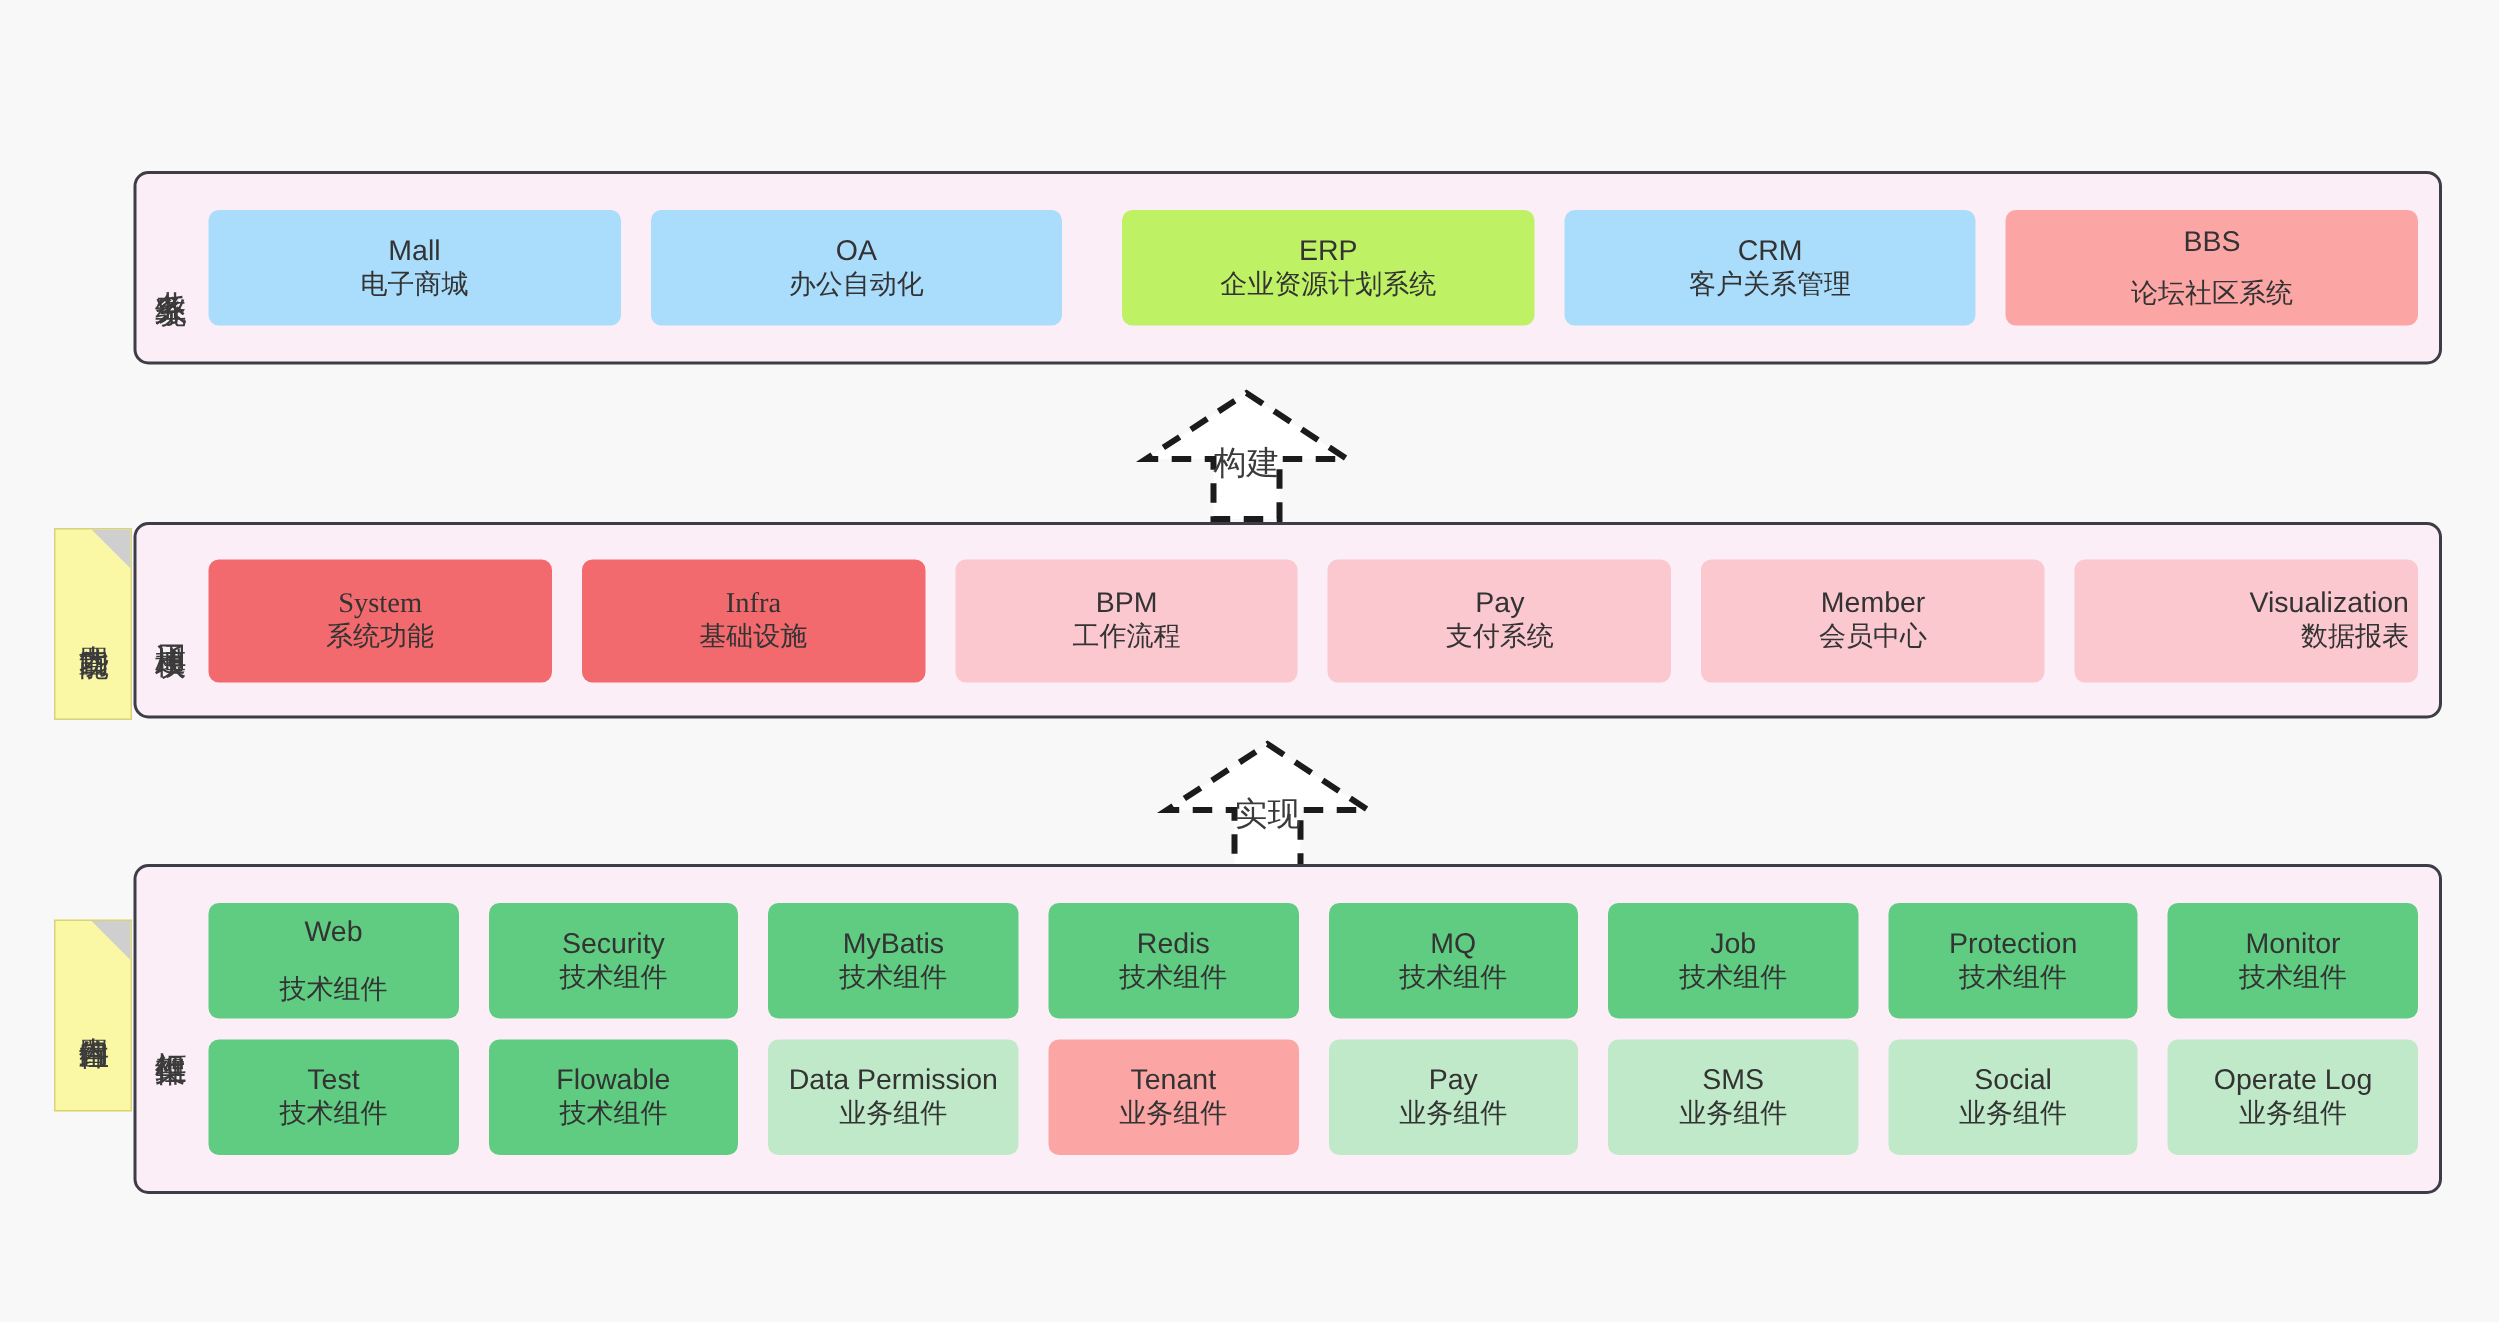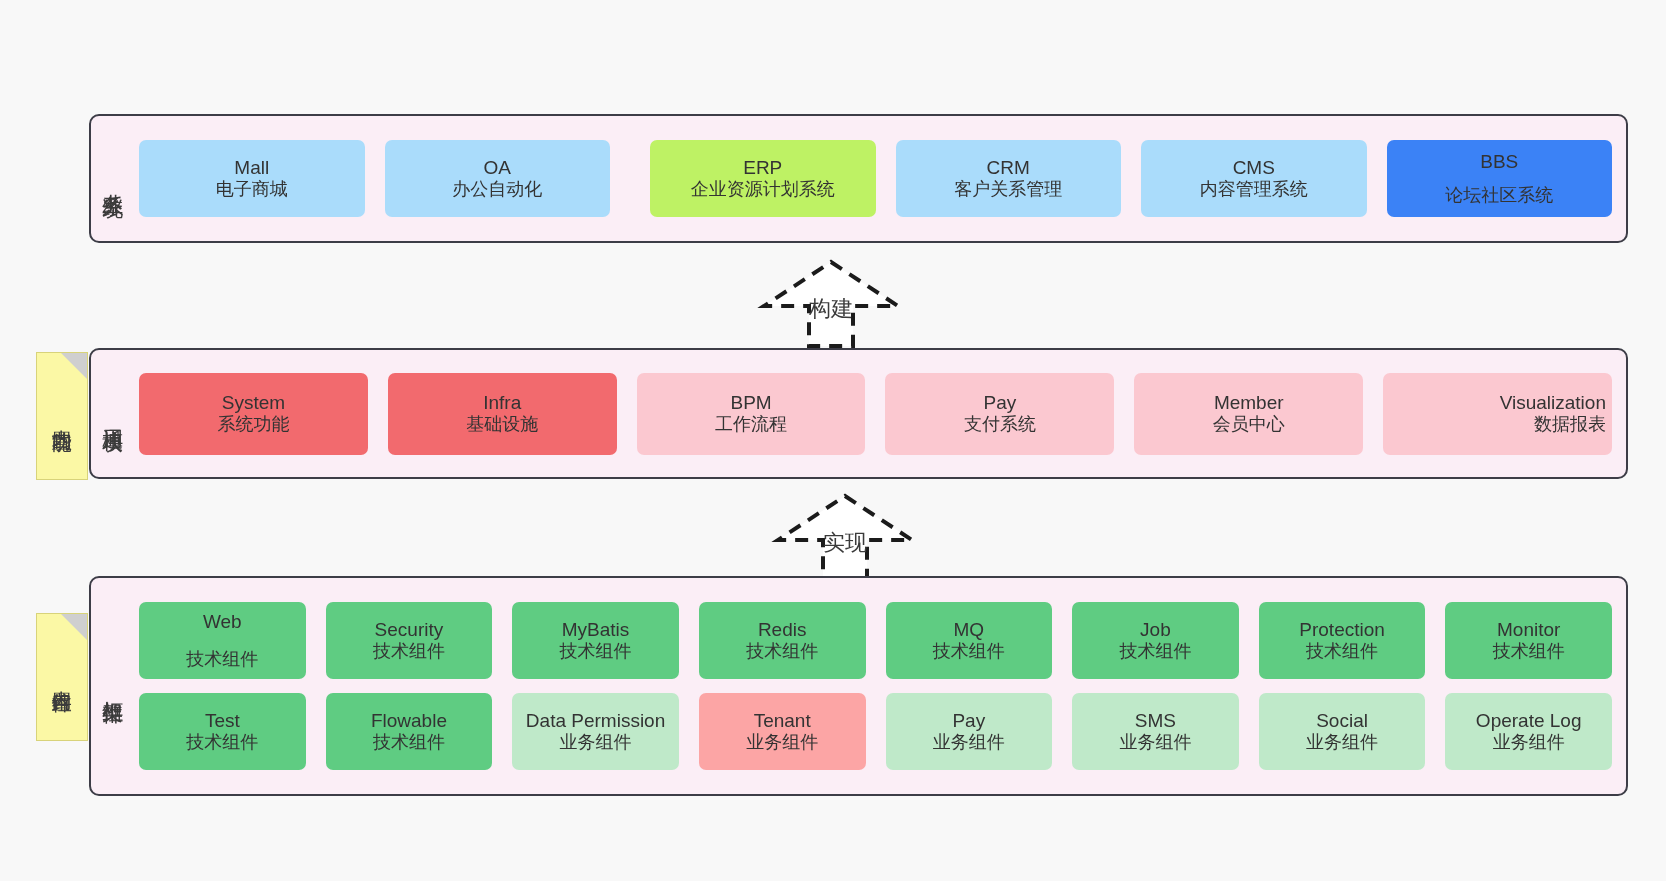--- a/index.html
+++ b/index.html
@@ -69,21 +69,21 @@
   }
   .card .t1{font-size:19px;}
   .card .t2{font-size:18px;}
 
   .h-biz  .card{height:77px;}
   .h-mod  .card{height:82px;}
   .h-comp .card{height:77px;}
 
   
   .c-blue      {background:#aadcfb;}
-  .c-red       {background:#f26a6e;}
+  .c-red       {background:#f26a6e;font-family:Liberation Serif, serif;}
   .c-pink      {background:#fbc8d0;}
   .c-green     {background:#5fcc82;}
   .c-lightgreen{background:#bfe9c9;}
 
   
   .note{
     position:absolute;
     background:#fbf8a5;
     border:1px solid #d8d37a;
     box-sizing:border-box;
@@ -138,25 +138,21 @@
           <span class="t2">办公自动化</span>
         </div>
         <div class="card c-blue" style="background: #bef264; margin-left: 20px;">
           <span class="t1">ERP</span>
           <span class="t2">企业资源计划系统</span>
         </div>
         <div class="card c-blue" style="background: rgb(170, 220, 251);">
           <span class="t1">CRM</span>
           <span class="t2">客户关系管理</span>
         </div>
-        <div class="card c-blue" style="background: rgb(170, 220, 251);">
-          <span class="t1">CMS</span>
-          <span class="t2">内容管理系统</span>
-        </div>
-        <div class="card c-blue" style="background: #3b82f6; gap: 11px;">
+        <div class="card c-blue" style="background: #fca5a5; gap: 11px;">
           <span class="t1">BBS</span>
           <span class="t2">论坛社区系统</span>
         </div>
       </div>
     </div>
   </div>
 
   <div class="arrow" style="left:758px;top:258px;width:146px;height:90px;">
     <svg width="146" height="90" viewBox="0 0 146 90" aria-hidden="true">
       <path d="M 73 4 L 140 48 L 95 48 L 95 88 L 51 88 L 51 48 L 6 48 Z" fill="#ffffff" stroke="#1b1b1b" stroke-width="4" stroke-dasharray="13,9" stroke-linejoin="miter"></path>

